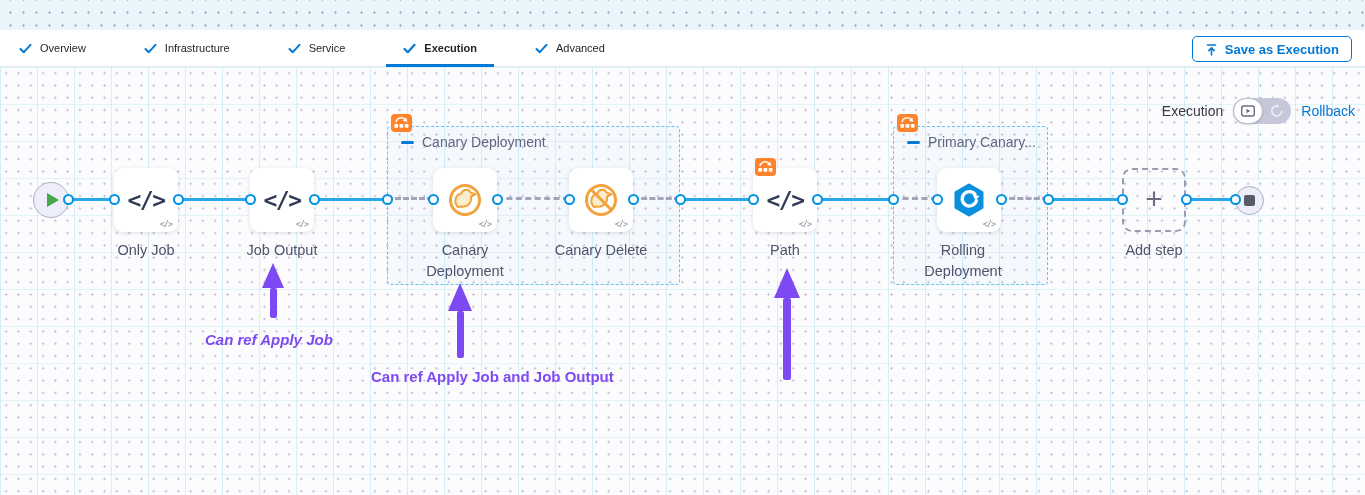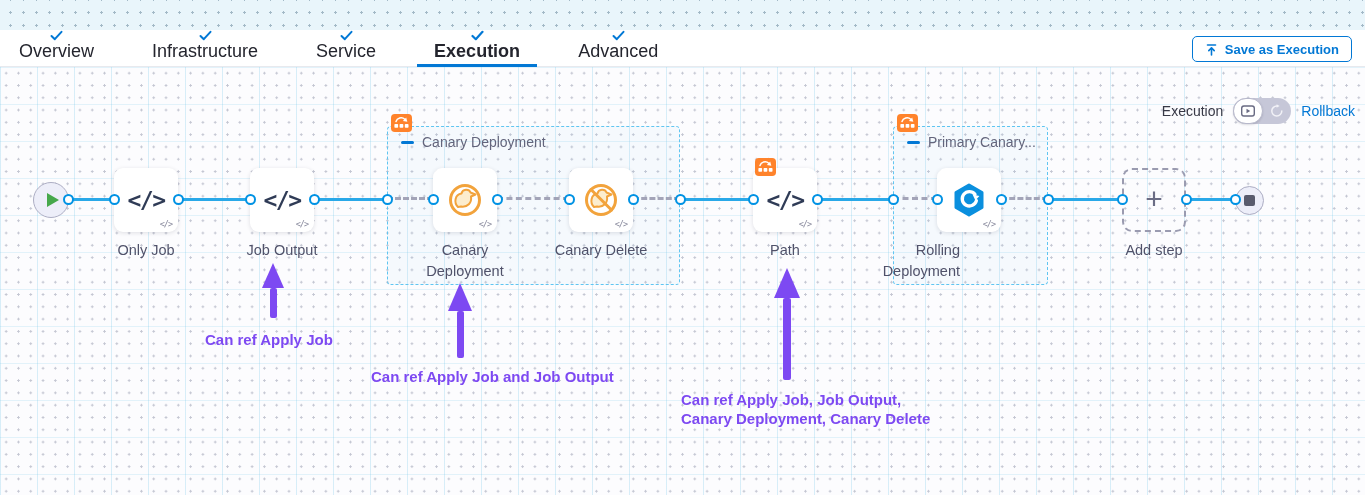--- a/index.html
+++ b/index.html
@@ -14,22 +14,22 @@
     background-size: 13px 13px; background-position: 4px 6px;
   }
 
   
   .tabbar {
     position: absolute; left: 0; top: 30px; width: 1365px; height: 37px;
     background: #fff; border-bottom: 1px solid #E8E9EE;
     display: flex; align-items: stretch; padding-left: 2px;
   }
   .tab {
-    display: flex; align-items: center; padding: 0 17px; margin-right: 24px;
-    font-size: 18px; color: #24252E; cursor: pointer; position: relative; flex-direction: column;
+    display: flex; align-items: center; gap: 8px; padding: 0 17px; margin-right: 24px;
+    font-size: 11px; color: #24252E; cursor: pointer; position: relative;
   }
   .tab.active { font-weight: 700; }
   .tab.active::after {
     content: ""; position: absolute; left: 0; right: 0; bottom: -1px; height: 3px; background: #0278D5;
   }
   .save-btn {
     position: absolute; right: 13px; top: 6px; height: 26px; padding: 0 12px;
     display: flex; align-items: center; gap: 7px;
     border: 1px solid #0278D5; border-radius: 5px; background: #fff;
     color: #0278D5; font-size: 13px; font-weight: 700; cursor: pointer;
@@ -301,36 +301,32 @@
 
   <div class="add-step">
     <span class="plus-glyph">+</span>
   </div>
 
   <div class="step-label" style="left:86px;  width:120px;">Only Job</div>
   <div class="step-label" style="left:222px; width:120px;">Job Output</div>
   <div class="step-label" style="left:419px; width:92px;">Canary Deployment</div>
   <div class="step-label" style="left:541px; width:120px;">Canary Delete</div>
   <div class="step-label" style="left:725px; width:120px;">Path</div>
-  <div class="step-label" style="left:868px; width:92px;text-align:right;">Rolling Deployment</div>
+  <div class="step-label" style="left:917px; width:92px;">Rolling Deployment</div>
   <div class="step-label" style="left:1094px; width:120px;text-align:center;">Add step</div>
 
   <div class="arrow" style="left:262px; top:263px;">
     <div class="arrow-head" style="border-left-width:11px; border-right-width:11px; border-bottom-width:25px;"></div>
     <div class="arrow-shaft" style="width:7px; height:30px;"></div>
   </div>
   <div class="arrow" style="left:448px; top:283px;">
     <div class="arrow-head" style="border-left-width:12px; border-right-width:12px; border-bottom-width:28px;"></div>
     <div class="arrow-shaft" style="width:7px; height:47px;"></div>
   </div>
   <div class="arrow" style="left:774px; top:268px;">
     <div class="arrow-head" style="border-left-width:13px; border-right-width:13px; border-bottom-width:30px;"></div>
     <div class="arrow-shaft" style="width:8px; height:82px;"></div>
   </div>
 
-  <div class="note" style="left:205px; top:330px;">Can ref Apply Job</div>
+  <div class="note" style="left:205px; top:330px;font-style:italic;">Can ref Apply Job</div>
   <div class="note" style="left:371px; top:367px;">Can ref Apply Job and Job Output</div>
-  <div class="note" style="left:681px; top:390px;">
-    <div>Can ref Apply Job, Job Output,</div>
-    <div>Canary Deployment, Canary Delete</div>
-  </div>
 
 </div>
 
 </body></html>

